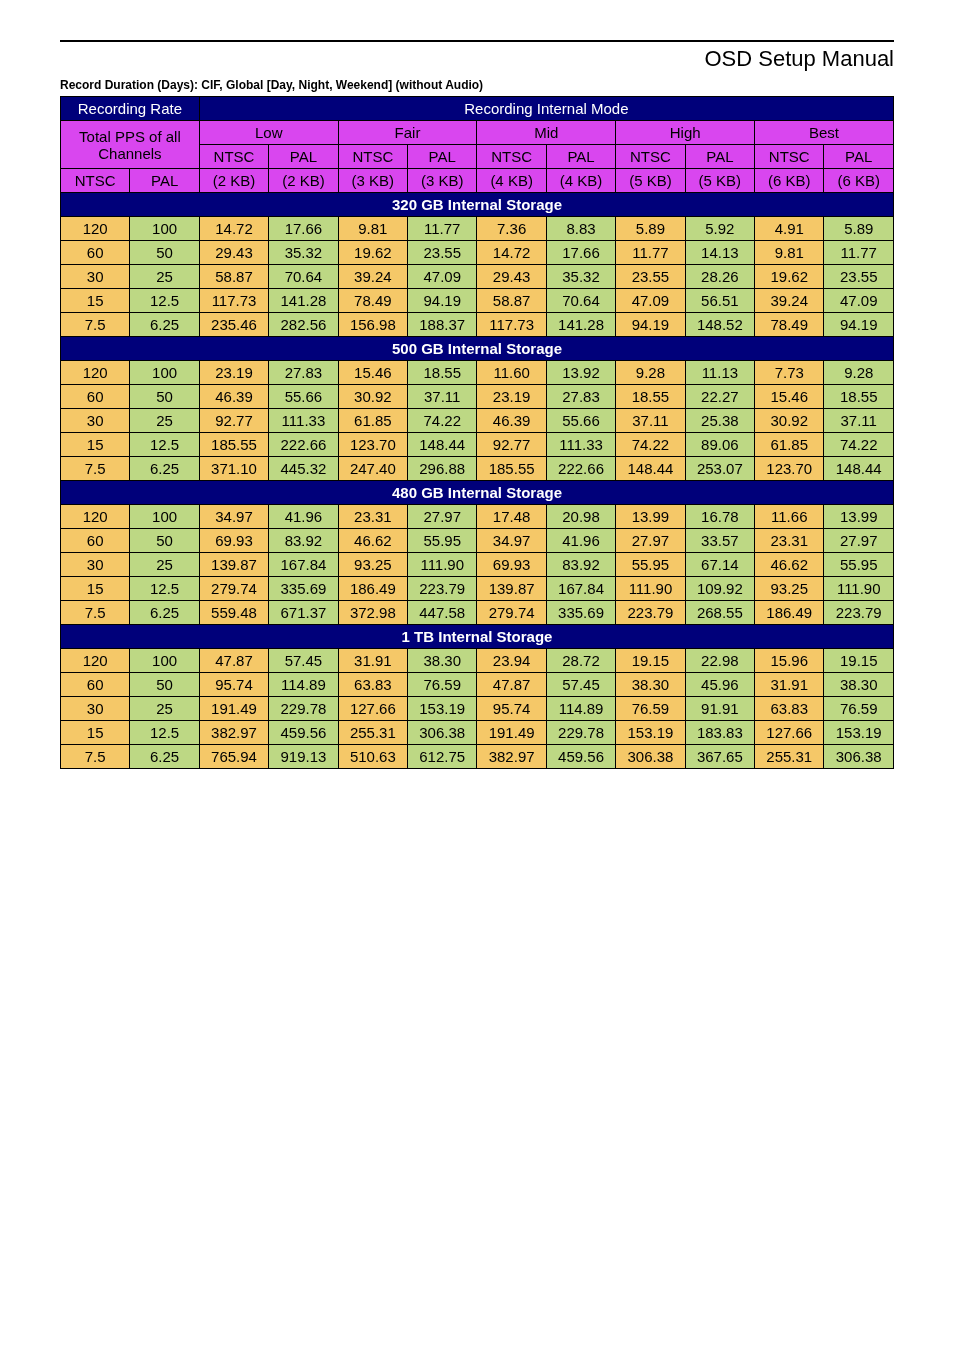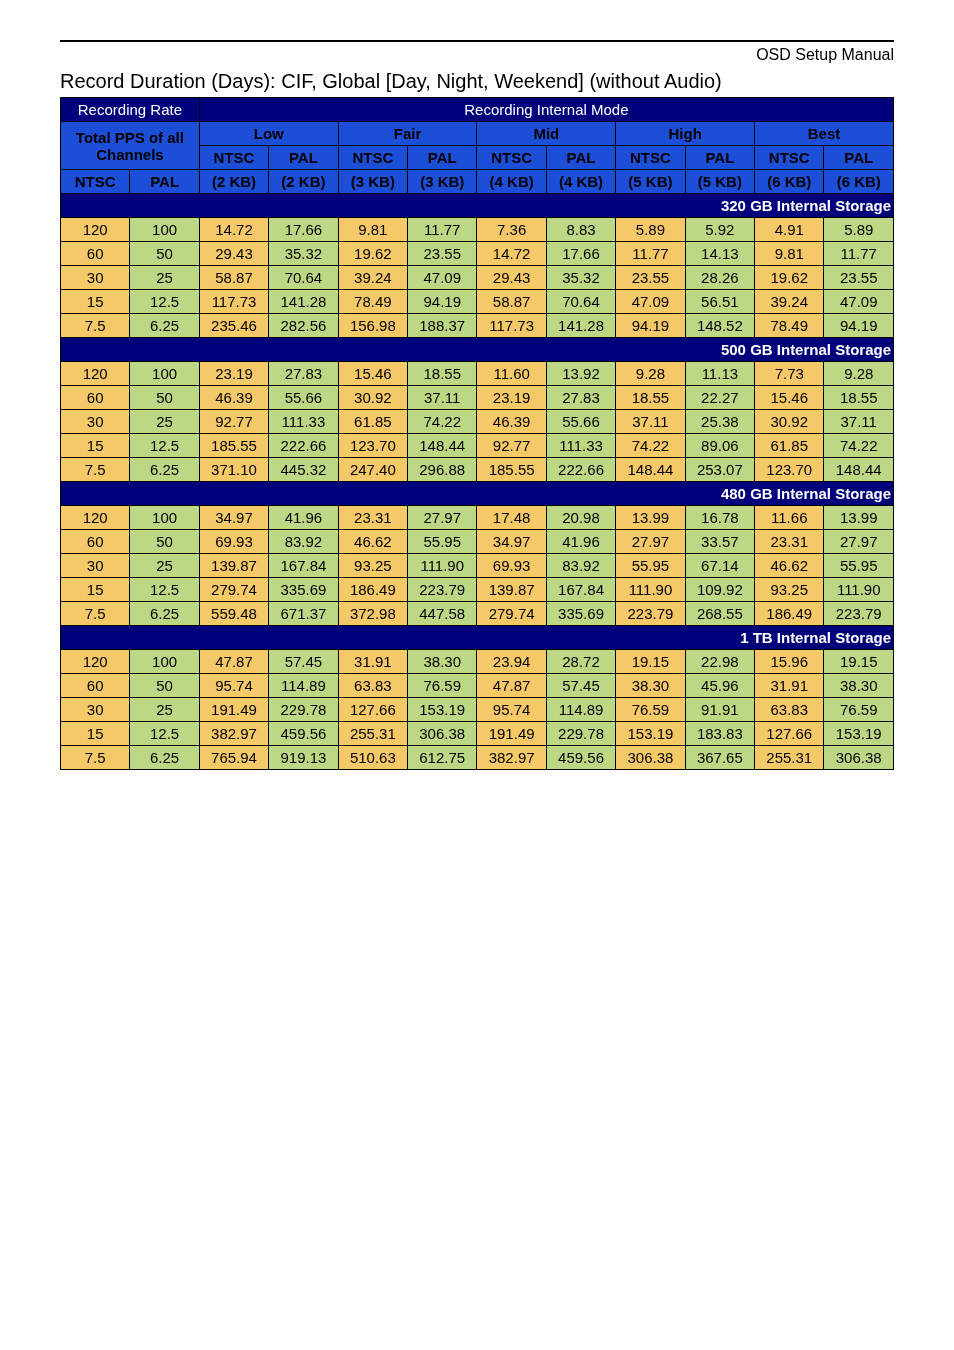--- a/index.html
+++ b/index.html
@@ -8,55 +8,55 @@
     font-family: Arial, Helvetica, sans-serif;
     background: #fff;
     color: #000;
   }
   .header-line {
     border-top: 2px solid #000;
     margin-bottom: 4px;
   }
   .header-text {
     text-align: right;
-    font-size: 16px;
+    font-size: 22px;
     margin-bottom: 6px;
   }
   .title {
-    font-weight: normal;
-    font-size: 20px;
+    font-weight: bold;
+    font-size: 12px;
     margin: 2px 0 4px 0;
   }
   table {
     border-collapse: collapse;
     width: 100%;
     table-layout: fixed;
   }
   th, td {
     border: 1px solid #000;
     text-align: center;
     font-size: 15px;
     padding: 3px 2px;
     font-weight: normal;
   }
   .hdr-blue {
     background: #00007a;
     color: #fff;
     font-weight: normal;
   }
   .hdr-cyan {
-    background: #1d4ed8;
+    background: #d946ef;
     color: #000;
-    font-weight: bold;
+    font-weight: normal;
   }
   .section-row td {
     background: #00007a;
     color: #fff;
     font-weight: bold;
-    text-align: right;
+    text-align: center;
   }
   .col-ntsc {
     background: #f5c868;
   }
   .col-pal {
     background: #bdd884;
   }
 </style>
 </head>
 <body>

